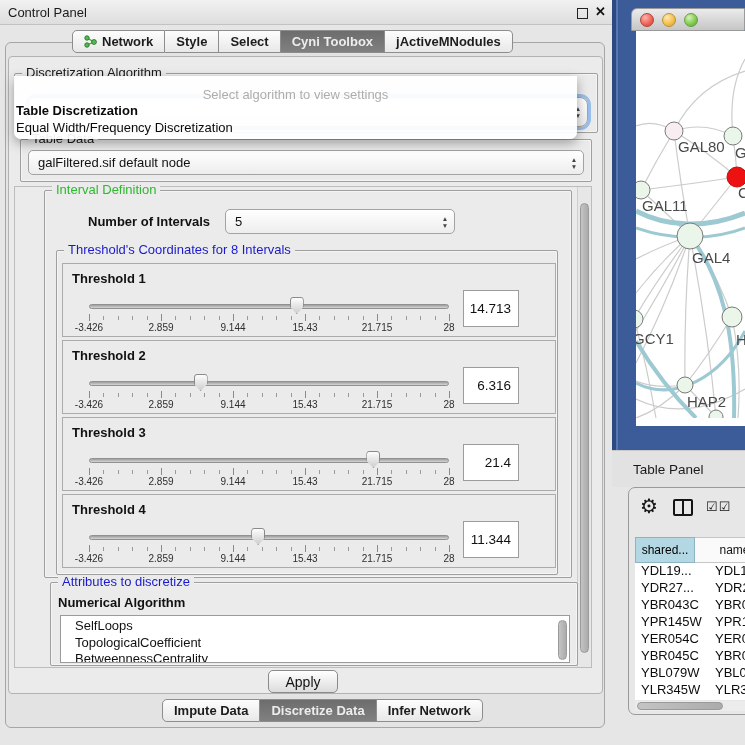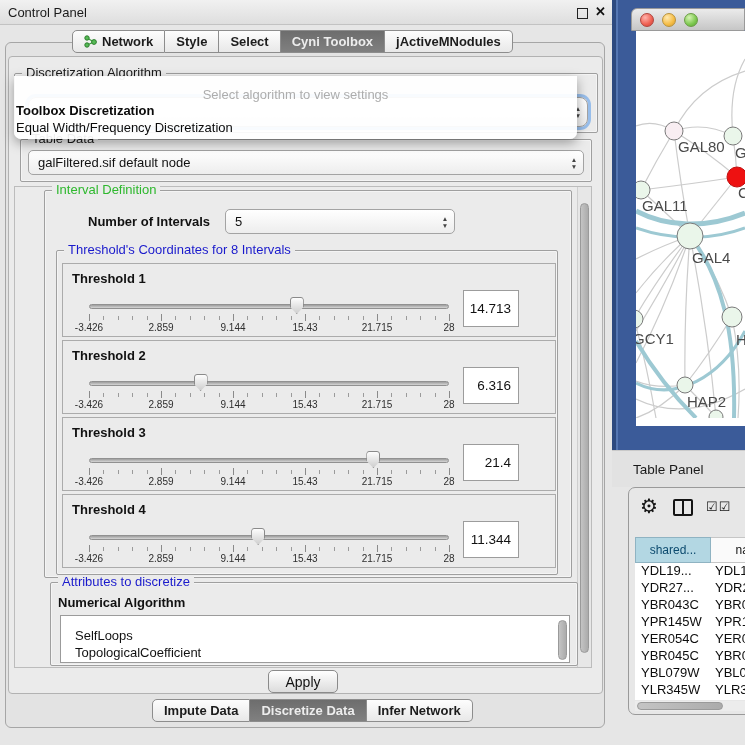--- a/index.html
+++ b/index.html
@@ -95,22 +95,22 @@
     border-top:1px solid #c9c9c9; font-size:13.5px; color:#1a1a1a; line-height:37px; padding-left:21px; }
   .tp-box { left:628px; top:487px; width:130px; height:228px; background:#e7e7e7;
     border:1px solid #9a9a9a; border-radius:7px; }
   .gear { position:absolute; left:11px; top:6px; font-size:20px; color:#141414; }
   .spliticon { position:absolute; left:44px; top:11px; width:20px; height:17px;
     border:2px solid #141414; border-radius:2px; }
   .spliticon:after { content:""; position:absolute; left:7px; top:0; width:2px; height:13px; background:#141414; }
   .checks { position:absolute; left:77px; top:11px; font-size:13px; color:#141414; letter-spacing:1px; }
   .tbl { position:absolute; left:6px; top:49px; width:160px; height:163px; background:#fff; overflow:hidden; }
   .tbl-head { display:flex; height:26px; }
-  .th1 { width:76px; background:#b3d7e3; border:1px solid #8fb3c2; font-size:12px;
-    line-height:24px; text-align:center; color:#0c4a6e; }
+  .th1 { width:60px; background:#b3d7e3; border:1px solid #8fb3c2; font-size:12px;
+    line-height:24px; text-align:center; color:#000000; }
   .th2 { width:80px; background:#fafafa; border:1px solid #c6c6c6; border-left:none;
     font-size:12px; line-height:24px; text-align:center; color:#111; }
   .trow { display:flex; height:17px; font-size:13px; color:#0d0d0d; }
   .td1 { width:76px; padding-left:6px; white-space:nowrap; overflow:hidden; }
   .td2 { width:80px; padding-left:4px; white-space:nowrap; overflow:hidden; }
   .hsb { position:absolute; left:6px; top:213px; width:111px; height:10px; background:#ececec; }
 </style>
 </head>
 <body>
 
@@ -152,21 +152,21 @@
 
   <div class="abs grp" style="left:14px; top:73px; width:584px; height:60px;"></div>
   <div class="abs grp-lab" style="left:22px; top:66px; color:#1a1a1a;">Discretization Algorithm</div>
   <div class="abs combo" style="left:28px; top:97px; width:560px; height:30px; border-radius:8px; box-shadow:0 0 0 3px rgba(96,160,235,0.6);">
     <span class="txt"></span>
     <span class="arr">▲<br>▼</span>
   </div>
 
   <div class="abs popup">
     <div class="ph">Select algorithm to view settings</div>
-    <div class="it b">Toolbox Discretization</div>
+    <div class="it b">Table Discretization</div>
     <div class="it">Equal Width/Frequency Discretization</div>
   </div>
 
   <div class="abs grp" style="left:20px; top:139px; width:572px; height:43px;"></div>
   <div class="abs grp-lab" style="left:28px; top:132px; color:#1a1a1a; z-index:3;">Table Data</div>
   <div class="abs combo" style="left:28px; top:150px; width:556px; height:25px;">
     <span class="txt">galFiltered.sif default node</span>
     <span class="arr">▲<br>▼</span>
   </div>
 
@@ -361,29 +361,29 @@
           <b style="left: 100%;">28</b>
         </div>
     </div>
     <div class="thr-val">11.344</div>
   </div>
 
   <div class="abs grp" style="left:50px; top:582px; width:528px; height:84px;"></div>
   <div class="abs grp-lab" style="left:58px; top:575px; color:#1a1acc;">Attributes to discretize</div>
   <div class="abs" style="left:58px; top:595px; font-size:13px; font-weight:bold; color:#111;">Numerical Algorithm</div>
   <div class="abs listbox" style="left:60px; top:615px; width:510px; height:48px;">
-    <div class="li" style="padding-top:12px;">SelfLoops</div>
+    <div class="li" style="padding-top:2px;">SelfLoops</div>
     <div class="li">TopologicalCoefficient</div>
     <div class="li">BetweennessCentrality</div>
     <div class="sb-thumb" style="right:2px; top:4px; width:9px; height:40px;"></div>
   </div>
 
   <button class="abs btn" style="left:268px; top:670px; width:70px; height:23px;">Apply</button>
 
-  <div class="abs seg" style="left:152px; top:699px;border-radius:11px;">
+  <div class="abs seg" style="left:162px; top:699px;border-radius:11px;">
     <div class="s">
         <span>Impute Data</span>
       </div>
     <div class="s sel">
         <span>Discretize Data</span>
       </div>
     <div class="s">
         <span>Infer Network</span>
       </div>
   </div>

